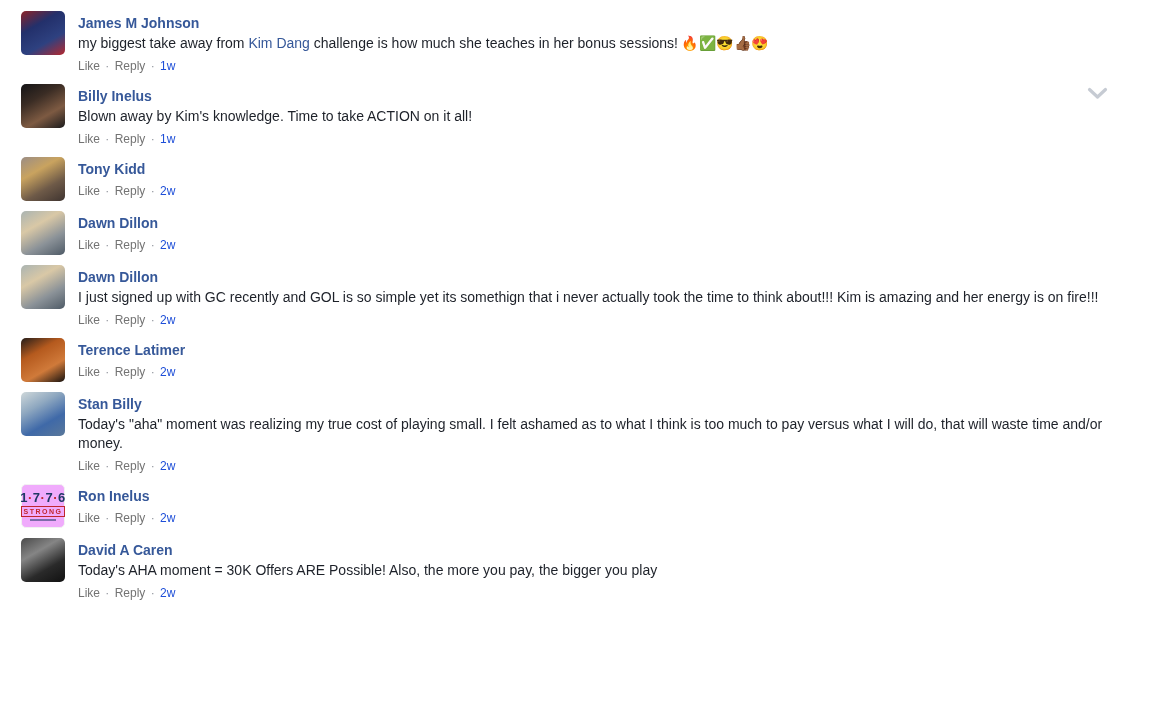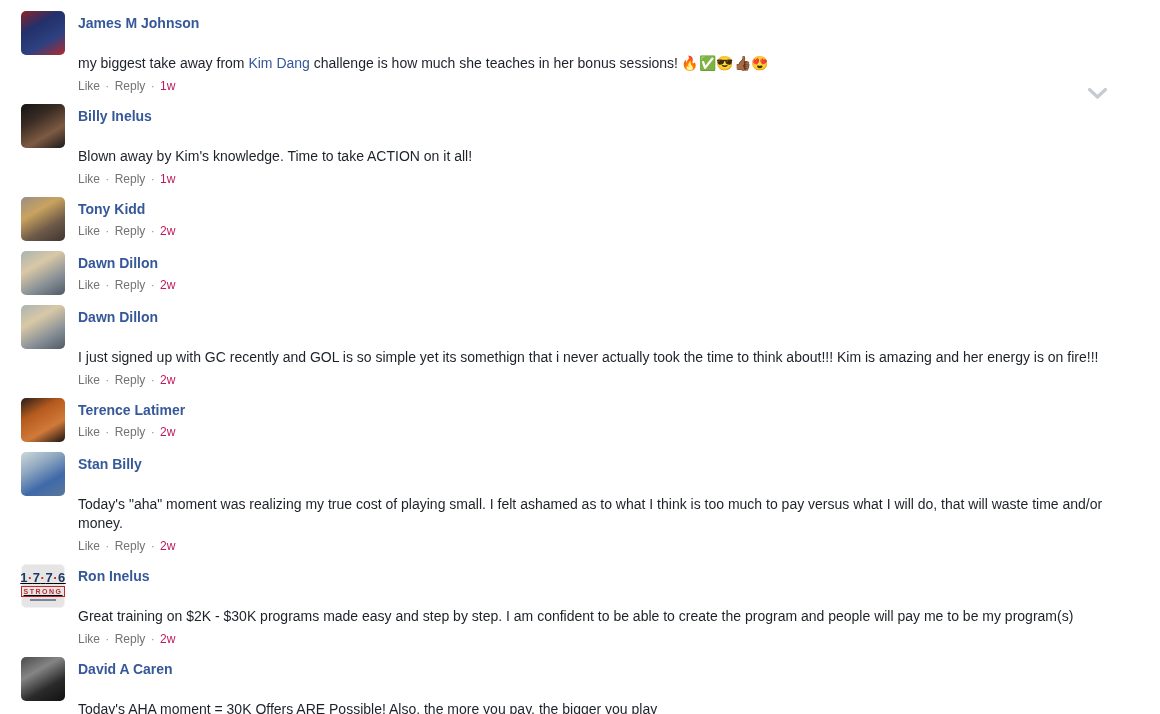--- a/index.html
+++ b/index.html
@@ -24,26 +24,26 @@
     border: 1px solid #f2f2f2;
   }
   .logo-line1 { font-weight: bold; font-size: 13px; line-height: 14px; letter-spacing: .5px; white-space: nowrap; }
   .logo-line2 { font-size: 7px; font-weight: bold; border: 1px solid; padding: 0 2px; letter-spacing: 1.5px; line-height: 9px; margin-top: 1px; }
   .logo-footer { width: 26px; height: 2px; margin-top: 2px; background: #1f3864; opacity: .55; }
   .body { padding-top: 3px; min-width: 0; }
   .author {
     font-size: 14px; font-weight: bold; color: #365899;
     line-height: 18px; cursor: pointer; text-decoration: none; display: inline-block;
   }
-  .text { font-size: 14px; line-height: 19px; color: #1d2129; margin-top: 22px; }
+  .text { font-size: 14px; line-height: 19px; color: #1d2129; margin-top: 2px; }
   .inline-link { color: #365899; cursor: pointer; text-decoration: none; }
   .meta { margin-top: 5px; font-size: 12px; line-height: 16px; color: #90949c; }
   .meta a { color: #737373; cursor: pointer; text-decoration: none; }
   .sep { color: #90949c; margin: 0 2px; }
-  .timestamp { color: #be185d; }
+  .timestamp { color: #1d4ed8; }
   .chevron { position: absolute; top: 87px; right: 52px; cursor: pointer; line-height: 0; }
 </style>
 </head>
 <body>
 
 <div class="comments">
     <div class="comment">
     <div class="avatar" style="background: linear-gradient(150deg, rgb(140, 35, 40), rgb(35, 48, 107), rgb(46, 65, 128), rgb(181, 40, 46));"></div>
     <div class="body">
       <a class="author">James M Johnson</a>
@@ -104,28 +104,27 @@
     <div class="avatar" style="background: linear-gradient(150deg, rgb(207, 216, 218), rgb(143, 168, 192), rgb(63, 105, 168), rgb(90, 120, 154));"></div>
     <div class="body">
       <a class="author">Stan Billy</a>
       <div class="text"><span>Today's "aha" moment was realizing my true cost of playing small. I felt ashamed as to what I think is too much to pay versus what I will do, that will waste time and/or money.</span></div>
       <div class="meta">
         <a>Like</a><span class="sep"> · </span><a>Reply</a><span class="sep"> · </span><span class="timestamp">2w</span>
       </div>
     </div>
   </div>
     <div class="comment">
-    <div class="avatar avatar-logo" style="background: #e5e5e5; text-decoration: underline;">
+    <div class="avatar avatar-logo" style="background: #f0abfc;">
         <div class="logo-line1"><span style="color: rgb(31, 56, 100);">1</span><span style="color: rgb(192, 39, 45);">·</span><span style="color: rgb(31, 56, 100);">7</span><span style="color: rgb(192, 39, 45);">·</span><span style="color: rgb(31, 56, 100);">7</span><span style="color: rgb(192, 39, 45);">·</span><span style="color: rgb(31, 56, 100);">6</span></div>
         <div class="logo-line2" style="color: rgb(192, 39, 45); border-color: rgb(192, 39, 45);">STRONG</div>
         <div class="logo-footer"></div>
       </div>
     <div class="body">
       <a class="author">Ron Inelus</a>
-      <div class="text"><span>Great training on $2K - $30K programs made easy and step by step. I am confident to be able to create the program and people will pay me to be my program(s)</span></div>
       <div class="meta">
         <a>Like</a><span class="sep"> · </span><a>Reply</a><span class="sep"> · </span><span class="timestamp">2w</span>
       </div>
     </div>
   </div>
     <div class="comment">
     <div class="avatar" style="background: linear-gradient(150deg, rgb(74, 74, 74), rgb(133, 133, 133), rgb(42, 42, 42), rgb(17, 17, 17));"></div>
     <div class="body">
       <a class="author">David A Caren</a>
       <div class="text"><span>Today's AHA moment = 30K Offers ARE Possible! Also, the more you pay, the bigger you play</span></div>

